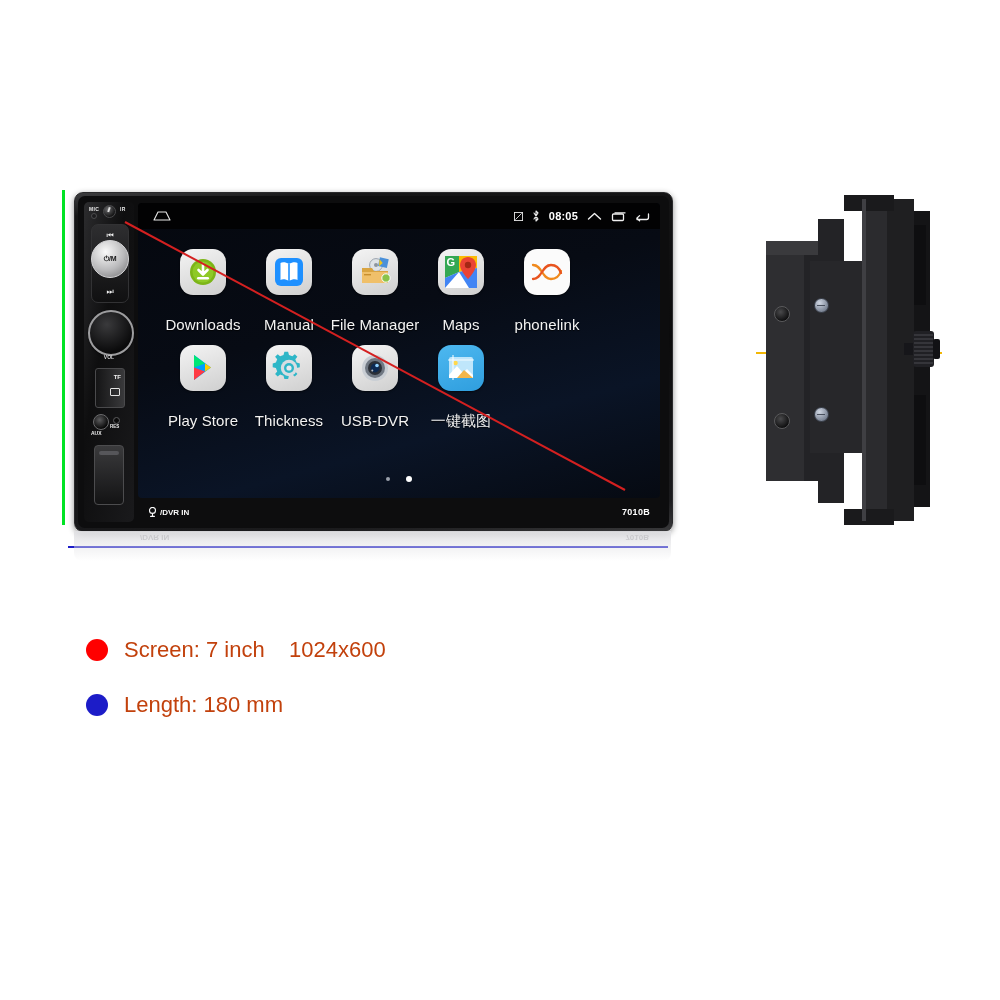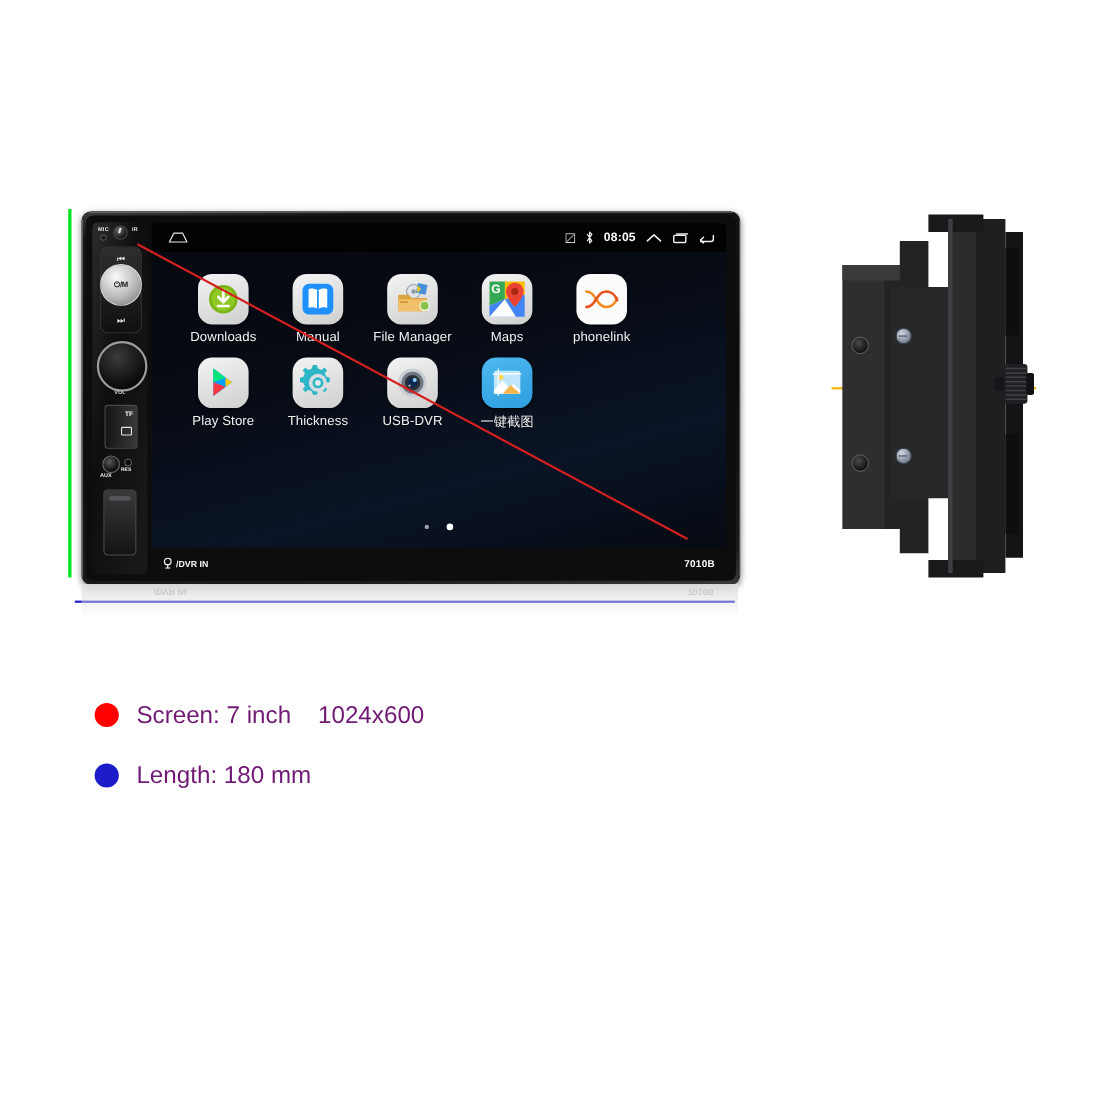--- a/index.html
+++ b/index.html
@@ -141,21 +141,21 @@
   }
   .row{display:flex;padding-left:22px;gap:0;}
   .app{width:86px;display:flex;flex-direction:column;align-items:center;}
   .app-ico{
     width:46px;height:46px;border-radius:13px;
     display:flex;align-items:center;justify-content:center;
     box-shadow:0 1px 2px rgba(0,0,0,.55);
     position:relative;overflow:hidden;
   }
   .app-lbl{
-    margin-top:4px;color:#f3f3f3;font-size:12px;letter-spacing:.1px;
+    margin-top:21px;color:#f3f3f3;font-size:15px;letter-spacing:.1px;
     text-shadow:0 1px 1px rgba(0,0,0,.8);white-space:nowrap;
   }
   .ico-plain{background:linear-gradient(160deg,#f4f4f4,#cfcfcf);}
   .dots{
     position:absolute;left:0;right:0;bottom:16px;display:flex;
     justify-content:center;gap:16px;align-items:center;
   }
   .dot{width:4px;height:4px;border-radius:50%;background:#9aa0ab;}
   .dot.active{width:6px;height:6px;background:#ffffff;}
 
@@ -191,21 +191,21 @@
   .hole{
     position:absolute;width:14px;height:14px;border-radius:50%;
     background:radial-gradient(circle at 40% 35%,#4a4a4c,#0d0d0e 75%);
     border:1px solid #5a5a5c;
   }
 
   
   .specs{position:absolute;left:86px;top:622px;}
   .spec{display:flex;align-items:center;height:55px;}
   .bullet{width:22px;height:22px;border-radius:50%;flex:0 0 auto;}
-  .spec-txt{margin-left:16px;font-size:22px;color:#701a75;white-space:pre;}
+  .spec-txt{margin-left:16px;font-size:22px;color:#c2410c;white-space:pre;}
 </style>
 </head>
 <body>
 
 <div class="stage">
 
   <div class="line-height"></div>
   <div class="line-length"></div>
   <div class="line-thick"></div>
 

